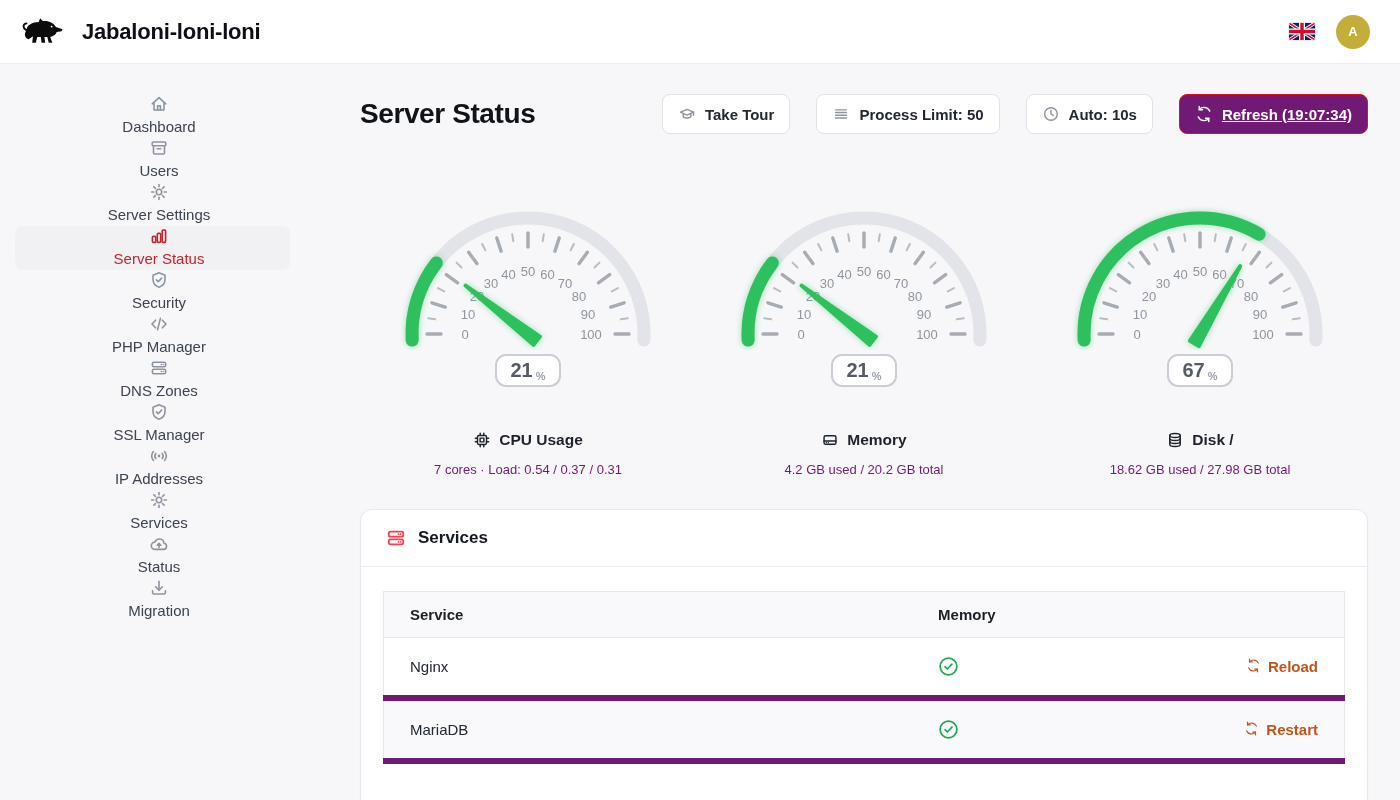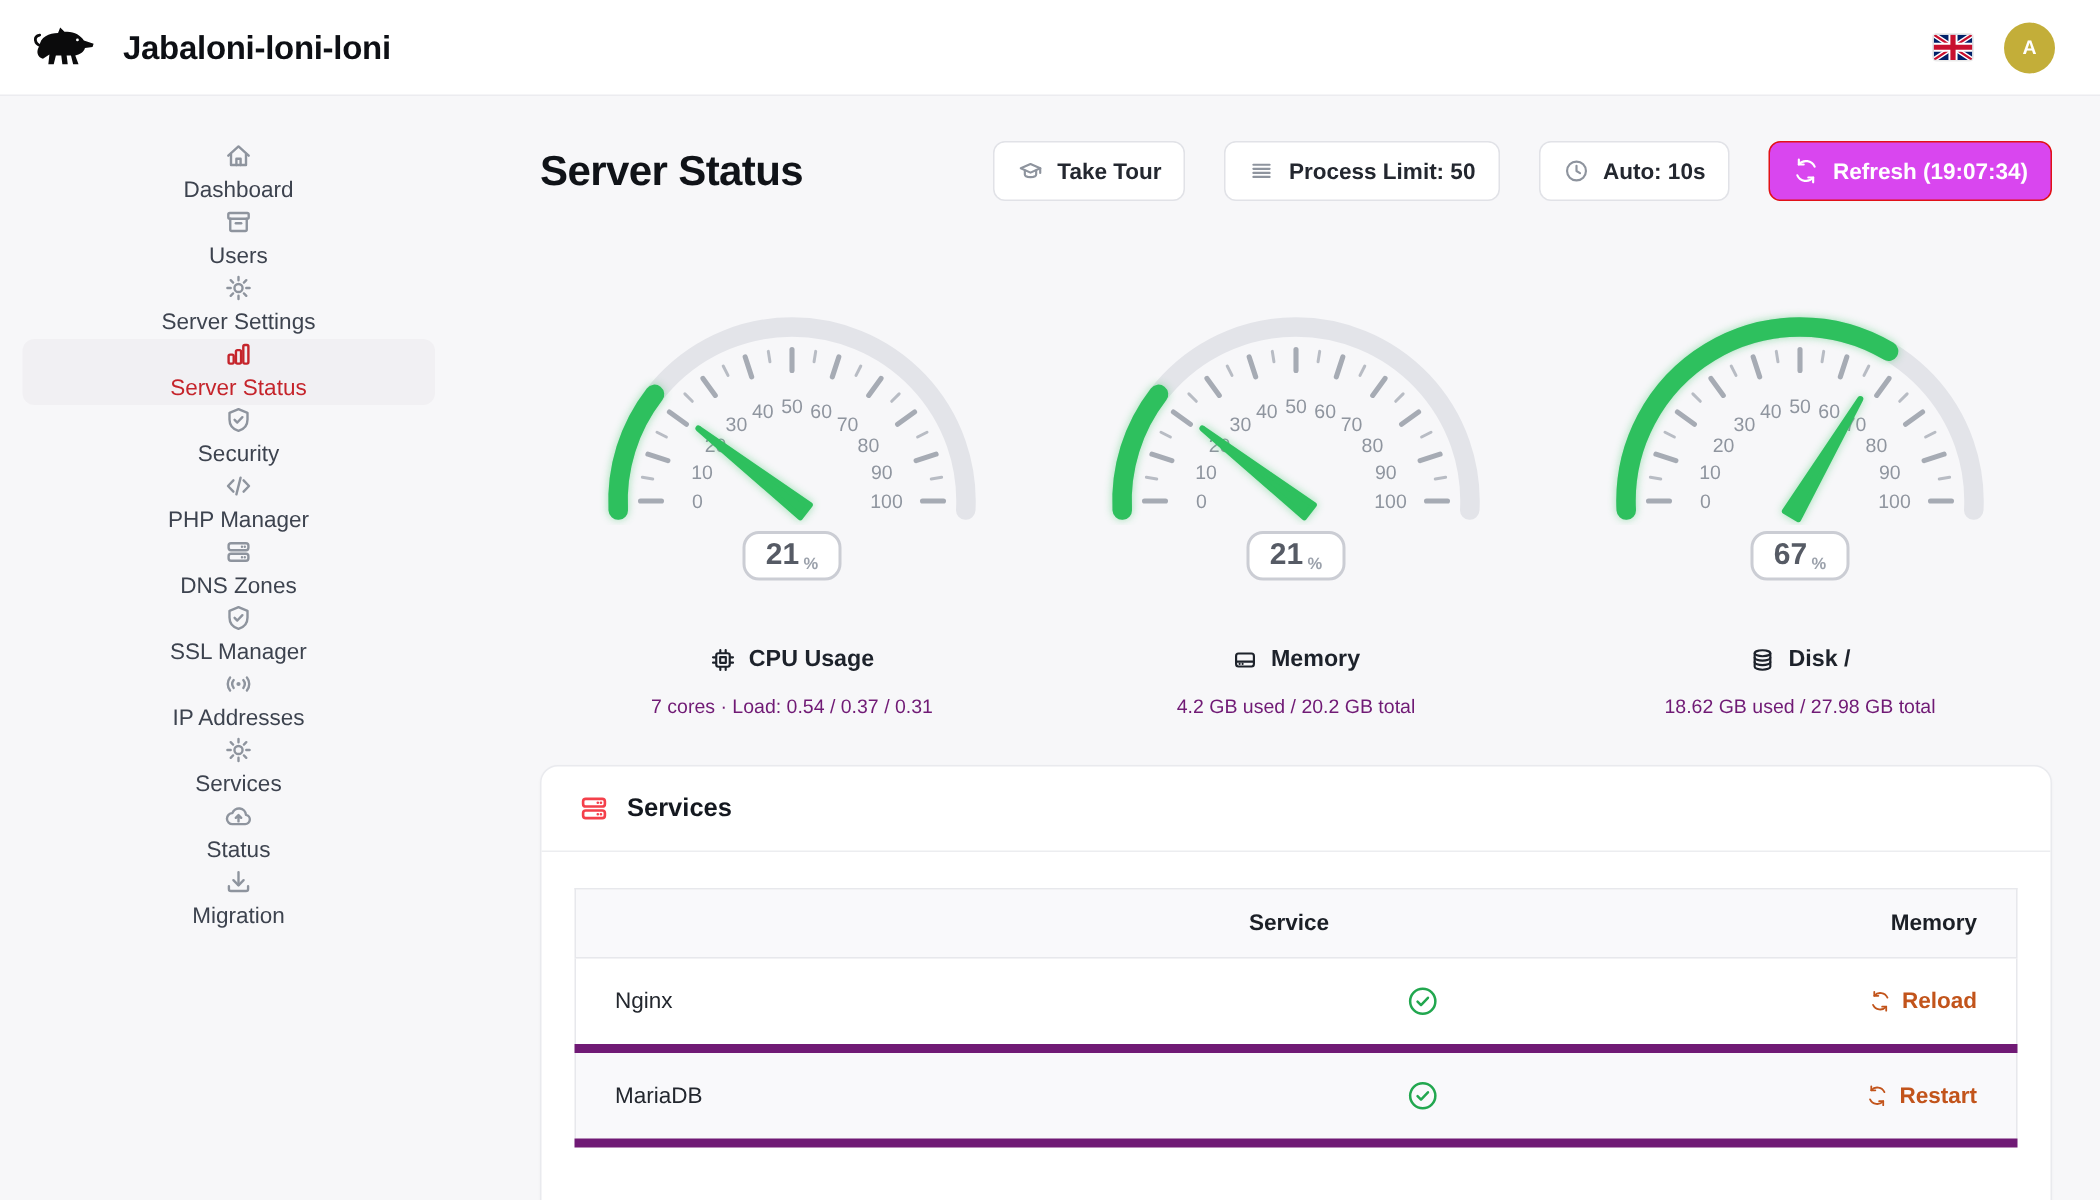--- a/index.html
+++ b/index.html
@@ -23,21 +23,21 @@
   .sb-item .sb-label{font-size:15px;}
   .sb-item.active{background:#f1f0f3;color:#c5242b;}
   .sb-item.active .icon{color:#c5242b;}
 
   .main{flex:1;padding:30px 32px 0 8px;min-width:0;}
   .title-row{display:flex;align-items:center;justify-content:space-between;}
   .page-title{font-size:28px;font-weight:800;color:#101318;margin:0;letter-spacing:-.4px;}
   .toolbar{display:flex;gap:26px;}
   .tb-btn{height:40px;display:inline-flex;align-items:center;gap:9px;padding:0 15px;background:#fff;border:1px solid #e1e2e7;border-radius:8px;font-size:15px;font-weight:600;color:#23272f;font-family:inherit;cursor:pointer;}
   .tb-btn .icon{width:18px;height:18px;color:#8e949e;display:flex;}
-  .tb-btn.danger{background:#d946ef;border-color:#e21117;color:#fff;}
+  .tb-btn.danger{background:#701a75;border-color:#e21117;color:#fff;text-decoration:underline;}
   .tb-btn.danger .icon{color:#fff;}
 
   
   .gauges{display:grid;grid-template-columns:repeat(3,1fr);margin-top:58px;}
   .gauge-col{text-align:center;}
   .gauge-dial{display:block;margin:0 auto;}
   svg text{font-family:"Liberation Sans",sans-serif;}
   .gauge-glow{filter:drop-shadow(0 0 3px rgba(46,192,94,.45));}
   .value-box{display:inline-flex;align-items:flex-end;background:#fff;border:2px solid #cbcdd4;border-radius:11px;padding:3px 13px;margin-top:4px;}
   .value-num{font-size:20px;font-weight:700;color:#565b65;}
@@ -48,27 +48,27 @@
   .gauge-sub{margin-top:9px;font-size:13px;color:#701a75;}
 
   
   .card{margin-top:32px;background:#fff;border:1px solid #e9eaee;border-radius:12px;box-shadow:0 1px 2px rgba(16,18,24,.04);}
   .card-header{display:flex;align-items:center;gap:11px;padding:17px 24px;border-bottom:1px solid #ecedf0;}
   .card-header .icon{width:22px;height:22px;color:#f4404b;display:flex;}
   .card-title{font-size:17px;font-weight:700;color:#14181f;}
   .card-body{padding:24px 22px 80px;}
   table{width:100%;border-collapse:collapse;border:1px solid #e7e8ec;}
   thead tr{background:#f9f9fb;}
-  th{text-align:right;font-size:15px;font-weight:600;color:#1b1f26;padding:14px 26px;border-bottom:1px solid #e7e8ec;}
+  th{text-align:left;font-size:15px;font-weight:600;color:#1b1f26;padding:14px 26px;border-bottom:1px solid #e7e8ec;}
   th.col-service{width:55%;}
   td{padding:18px 26px;font-size:15px;color:#23272e;border-bottom:6px solid #701a75;}
   tbody tr:nth-child(even){background:#f9f9fb;}
   .status-cell{display:flex;align-items:center;justify-content:space-between;}
   .check{width:21px;height:21px;color:#22a74f;display:flex;}
-  .action{display:inline-flex;align-items:center;gap:7px;color:#c2541b;font-size:15px;font-weight:600;cursor:pointer;background:none;border:none;font-family:inherit;padding:0;}
+  .action{display:inline-flex;align-items:flex-start;gap:7px;color:#c2541b;font-size:15px;font-weight:600;cursor:pointer;background:none;border:none;font-family:inherit;padding:0;}
   .action .icon{width:15px;height:15px;display:flex;}
 </style>
 </head>
 <body>
 
 <div class="header">
   <div class="brand">
     <span class="brand-logo">
       <svg viewBox="0 0 64 48" width="100%" height="100%">
         <path fill="#0b0b0c" d="M12 34 C7 33 5 27 9 22 C9 14 18 10 26 10 L28 5 L32 9 C40 8 47 12 50 17 L59 20 L58 23 L51 24 C50 28 46 30 42 31 L45 39 L40 39 L38 31 L34 31 L35 39 L30 39 L29 31 L24 31 L22 39 L17 39 L18 30 Z"></path>

